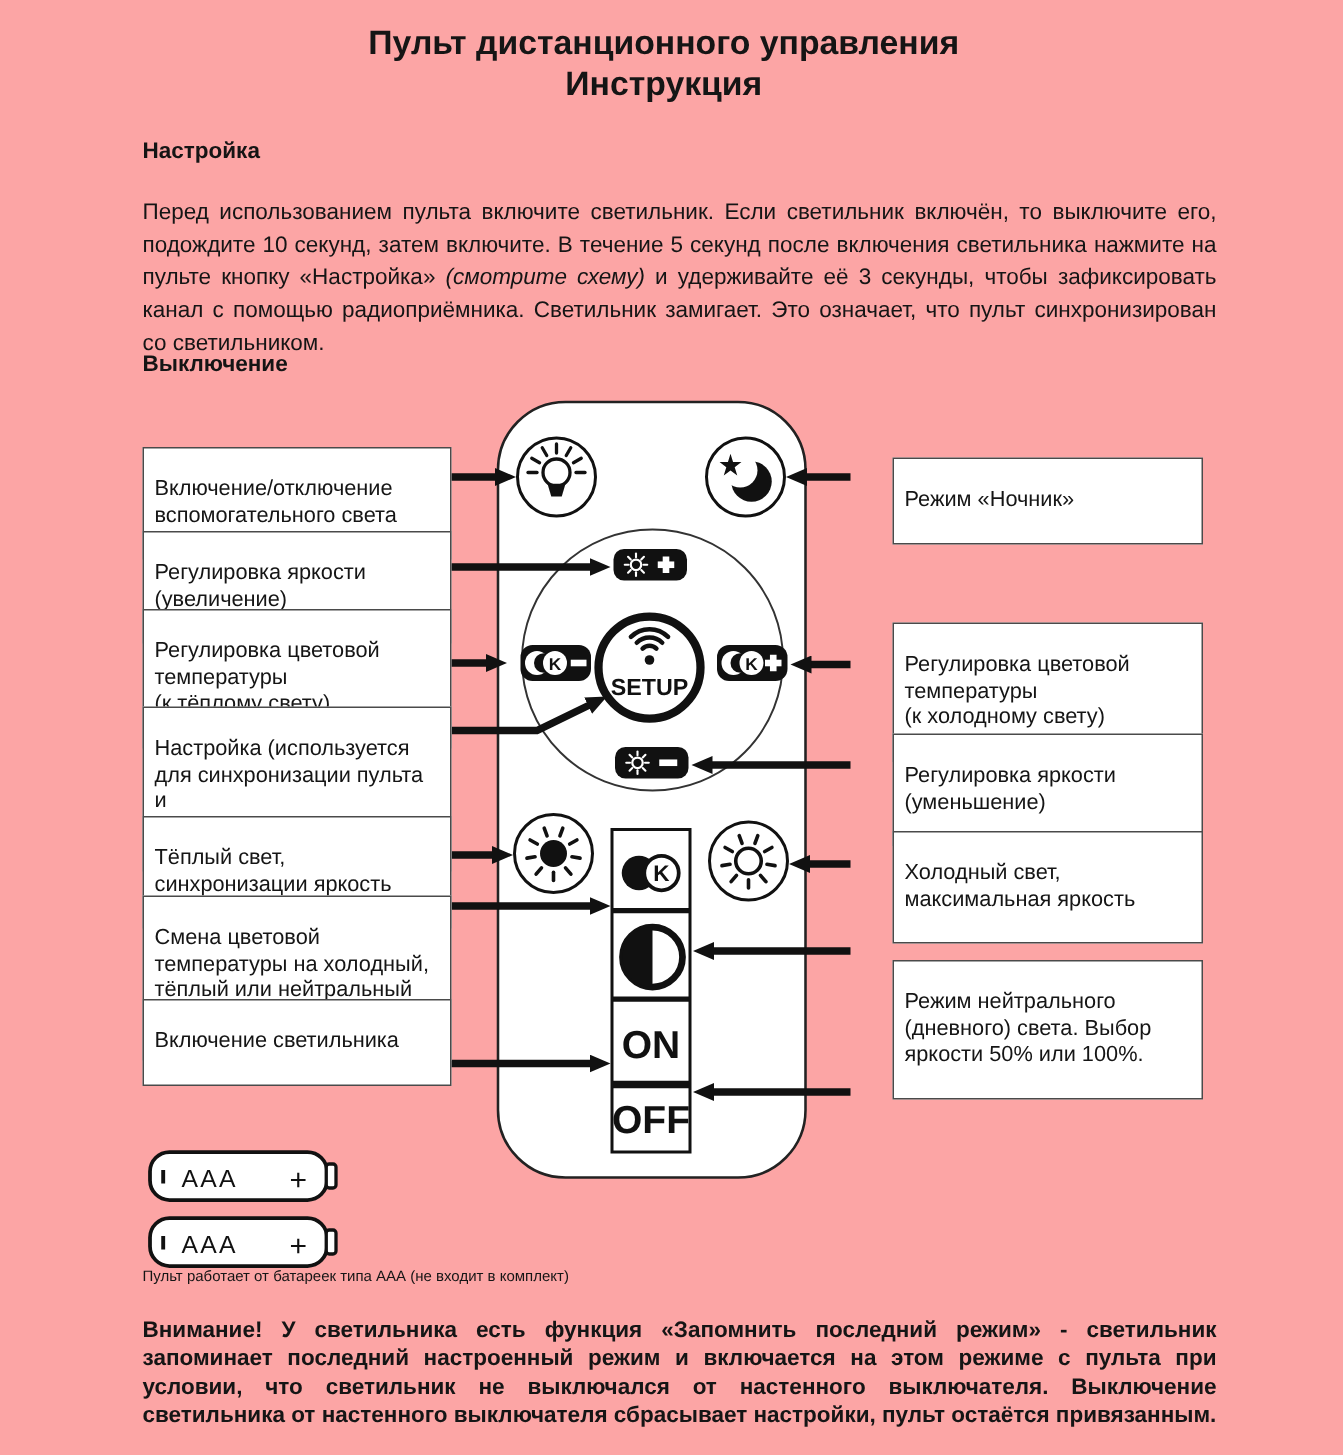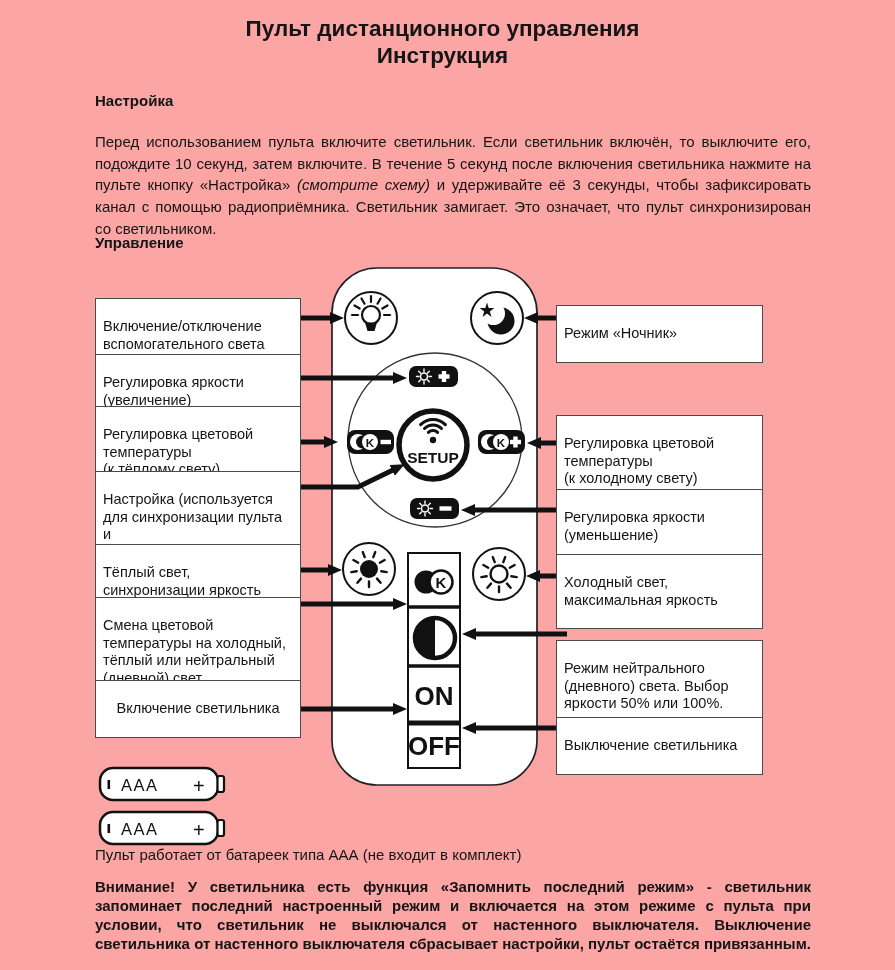--- a/index.html
+++ b/index.html
@@ -29,42 +29,42 @@
   .callout{
     position:absolute;
     background:#ffffff;
     border:1.5px solid #4a4a4a;
     padding:19px 7px;
     font-size:14.5px;line-height:17.5px;
     white-space:pre-line;
     box-sizing:border-box;
   }
   .co-left{left:95px;width:206px;}
-  .co-right{left:556px;width:207px;}
+  .co-right{left:595px;width:207px;}
   svg text{font-family:"Liberation Sans", sans-serif;}
   .caption{
     position:absolute;left:95px;top:846px;
-    font-size:15px;
+    font-size:10px;
   }
 </style>
 </head>
 <body>
 
 <div class="page">
 
   <div class="title">
     <div>Пульт дистанционного управления</div>
     <div>Инструкция</div>
   </div>
 
   <div class="h-small" style="top:92px;">Настройка</div>
 
   <div class="para" style="top:131px;"><span>Перед использованием пульта включите светильник. Если светильник включён, то выключите его, подождите 10 секунд, затем включите. В течение 5 секунд после включения светильника нажмите на пульте кнопку «Настройка» </span><span class="it">(смотрите схему)</span><span> и удерживайте её 3 секунды, чтобы зафиксировать канал с помощью радиоприёмника. Светильник замигает. Это означает, что пульт синхронизирован со светильником.</span></div>
 
-  <div class="h-small" style="top:234px;">Управление</div>
+  <div class="h-small" style="top:234px;">Выключение</div>
 
   <svg viewBox="0 260 895 590" style="position:absolute;left:0;top:260px;width:895px;height:590px;">
     <defs>
       <marker id="ah" markerUnits="userSpaceOnUse" markerWidth="15" markerHeight="12" refX="1" refY="6" orient="auto">
         <path d="M0,0 L14,6 L0,12 Z" fill="#111"></path>
       </marker>
       <g id="rays9" stroke-linecap="round">
         <line x1="0" y1="12.5" x2="0" y2="18"></line>
         <line x1="8" y1="9.6" x2="11.6" y2="13.8"></line>
         <line x1="12.3" y1="2.2" x2="17.7" y2="3.1"></line>
@@ -251,32 +251,31 @@
 (к тёплому свету)</div>
   <div class="callout co-left" style="top:471px;">Настройка (используется
 для синхронизации пульта и
 светильника)</div>
   <div class="callout co-left" style="top:544px;">Тёплый свет,
 синхронизации яркость</div>
   <div class="callout co-left" style="top:597px;">Смена цветовой
 температуры на холодный,
 тёплый или нейтральный
 (дневной) свет</div>
-  <div class="callout co-left" style="top:680px;text-align:center;">Включение светильника</div>
+  <div class="callout co-left" style="top:666px;">Включение светильника</div>
 
   <div class="callout co-right" style="top:305px;">Режим «Ночник»</div>
   <div class="callout co-right" style="top:415px;">Регулировка цветовой
 температуры
 (к холодному свету)</div>
   <div class="callout co-right" style="top:489px;">Регулировка яркости
 (уменьшение)</div>
   <div class="callout co-right" style="top:554px;">Холодный свет,
 максимальная яркость</div>
   <div class="callout co-right" style="top:609px;margin-top:31px;">Режим нейтрального
 (дневного) света. Выбор
 яркости 50% или 100%.</div>
-  <div class="callout co-right" style="top:717px;">Выключение светильника</div>
 
   <div class="caption">Пульт работает от батареек типа ААА (не входит в комплект)</div>
 
   <div class="para warning" style="top:877px;">Внимание! У светильника есть функция «Запомнить последний режим» - светильник запоминает последний настроенный режим и включается на этом режиме с пульта при условии, что светильник не выключался от настенного выключателя. Выключение светильника от настенного выключателя сбрасывает настройки, пульт остаётся привязанным.</div>
 
 </div>
 
 </body></html>

